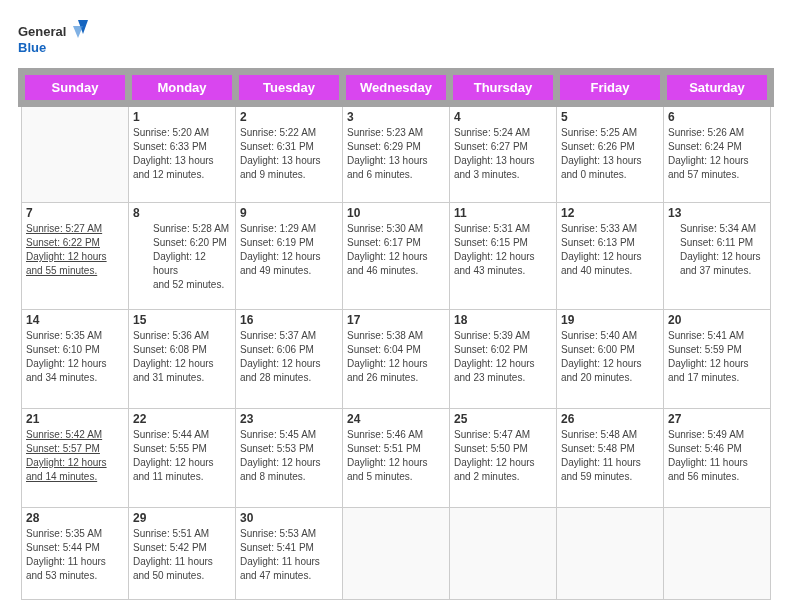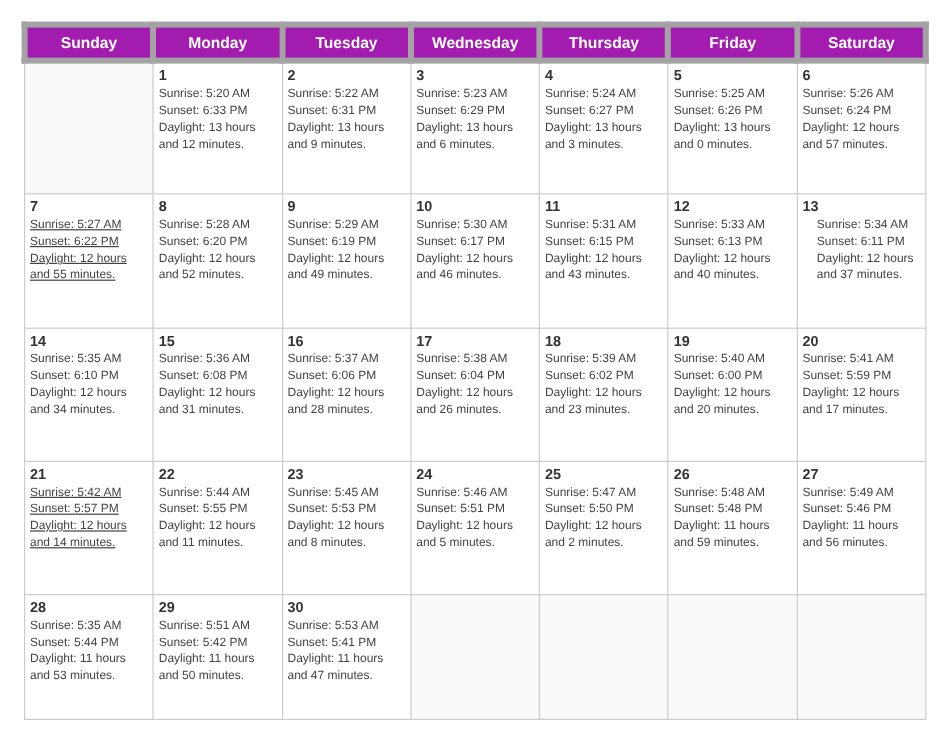--- a/index.html
+++ b/index.html
@@ -42,27 +42,27 @@
       color: #555;
     }
     .calendar {
       border: 1px solid #ccc;
       border-collapse: collapse;
       width: 100%;
       flex: 1;
       table-layout: fixed;
     }
     .calendar th {
-      background-color: #a21caf;
+      background-color: #d946ef;
       color: #fff;
       text-align: center;
       padding: 5px 2px;
       font-size: 13px;
       font-weight: bold;
-      border: 5px solid #a3a3a3;
+      border: 7px solid #a3a3a3;
     }
     .calendar td {
       border: 1px solid #ccc;
       vertical-align: top;
       padding: 3px 4px;
       font-size: 9.5px;
       color: #333;
       height: 85px;
     }
     .day-number {
@@ -84,20 +84,34 @@
       height: 86px;
     }
     .last-row td {
       height: 80px;
     }
   </style>
 </head>
 <body>
 
 <div class="page">
+  <div class="header">
+    <div class="logo">
+  <svg width="70" height="40" viewBox="0 0 70 40">
+    <text x="0" y="18" font-size="13" font-weight="bold" font-family="Arial" fill="#333">General</text>
+    <text x="0" y="34" font-size="13" font-weight="bold" font-family="Arial" fill="#1565c0">Blue</text>
+    <polygon points="60,2 70,2 65,16" fill="#1565c0"></polygon>
+    <polygon points="55,8 65,8 60,20" fill="#4a90d9" opacity="0.7"></polygon>
+  </svg>
+</div>
+    <div class="title-block">
+      <div class="month-title"></div>
+      <div class="location"></div>
+    </div>
+  </div>
 
   <table class="calendar">
     <thead>
       <tr>
       <th>Sunday</th>
           <th>Monday</th>
           <th>Tuesday</th>
           <th>Wednesday</th>
           <th>Thursday</th>
           <th>Friday</th>
@@ -153,28 +167,28 @@
         <tr class="week-row">
           <td>
             <span class="day-number">7</span>
             <div class="day-info" style="white-space: pre-line; text-decoration: underline;">Sunrise: 5:27 AM
 Sunset: 6:22 PM
 Daylight: 12 hours
 and 55 minutes.</div>
           </td>
           <td>
             <span class="day-number">8</span>
-            <div class="day-info" style="white-space: pre-line;">Sunrise: 5:28 AM
+            <div class="day-info" style="white-space: pre-line; margin-left: 20px;">Sunrise: 5:28 AM
 Sunset: 6:20 PM
 Daylight: 12 hours
 and 52 minutes.</div>
           </td>
           <td>
             <span class="day-number">9</span>
-            <div class="day-info" style="white-space: pre-line;">Sunrise: 5:29 AM
+            <div class="day-info" style="white-space: pre-line;">Sunrise: 1:29 AM
 Sunset: 6:19 PM
 Daylight: 12 hours
 and 49 minutes.</div>
           </td>
           <td>
             <span class="day-number">10</span>
             <div class="day-info" style="white-space: pre-line;">Sunrise: 5:30 AM
 Sunset: 6:17 PM
 Daylight: 12 hours
 and 46 minutes.</div>

